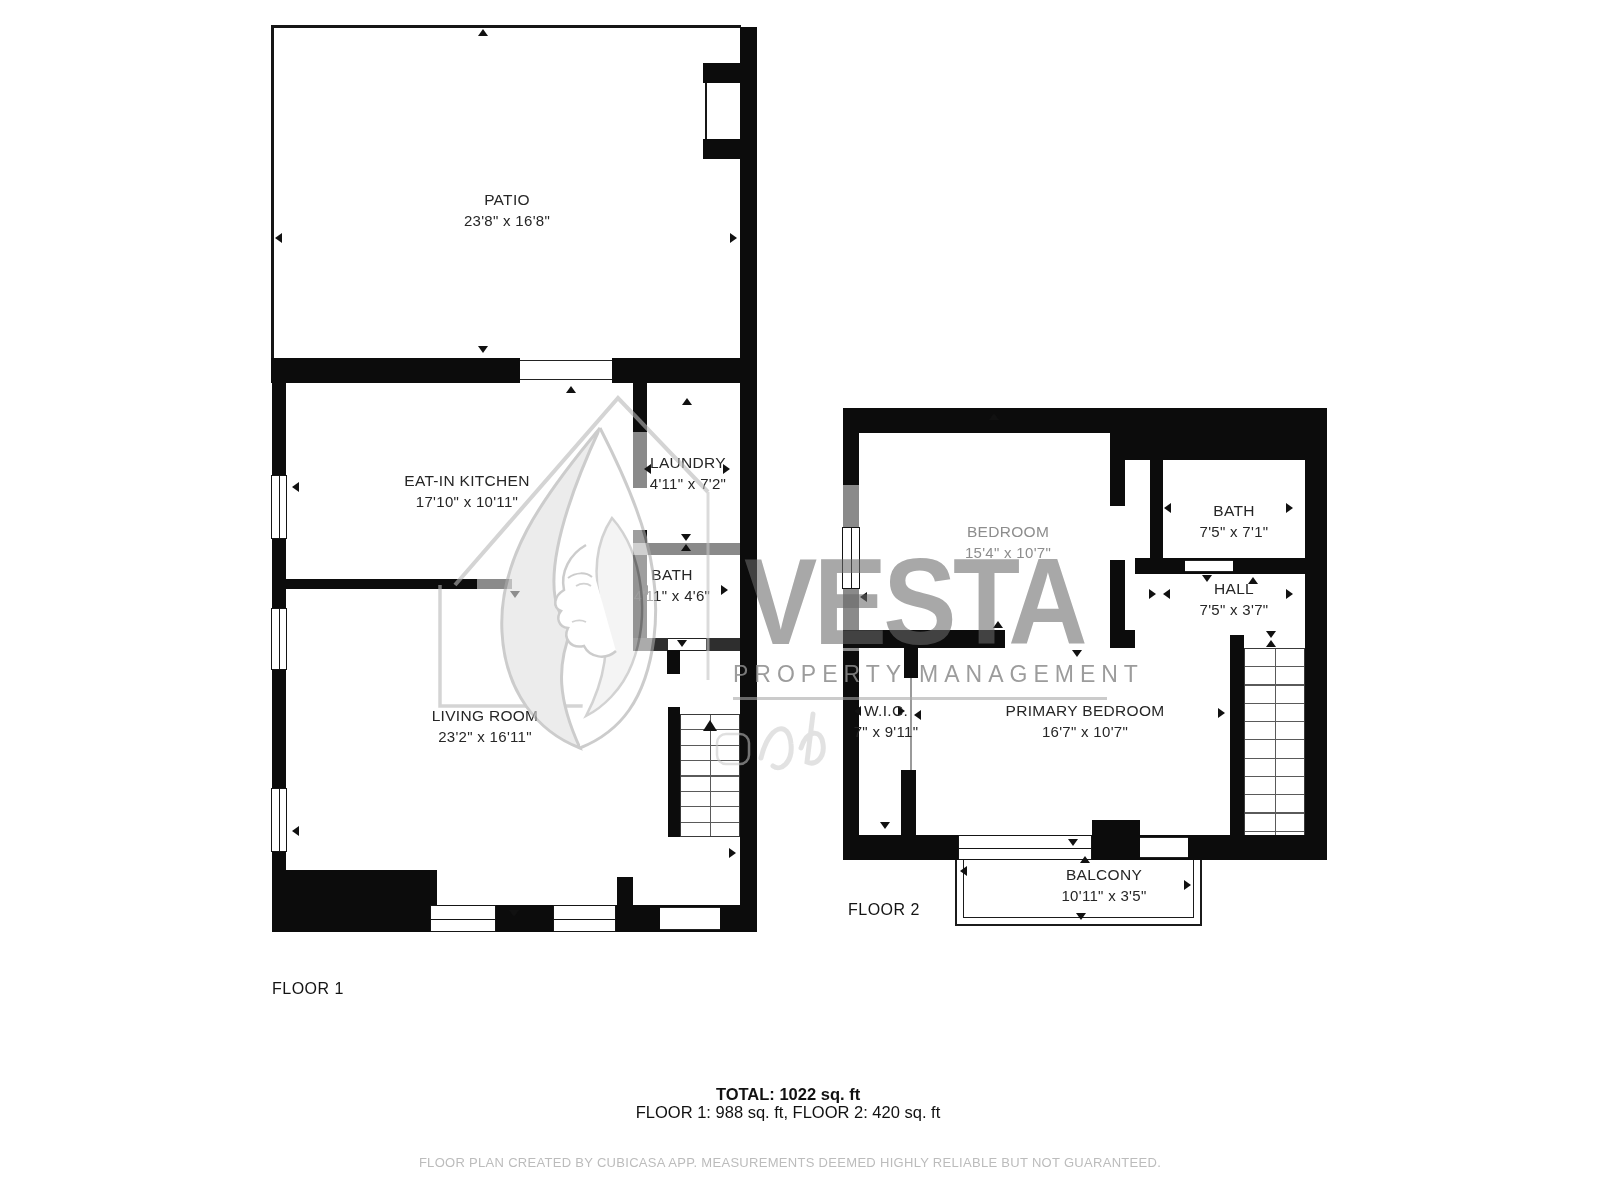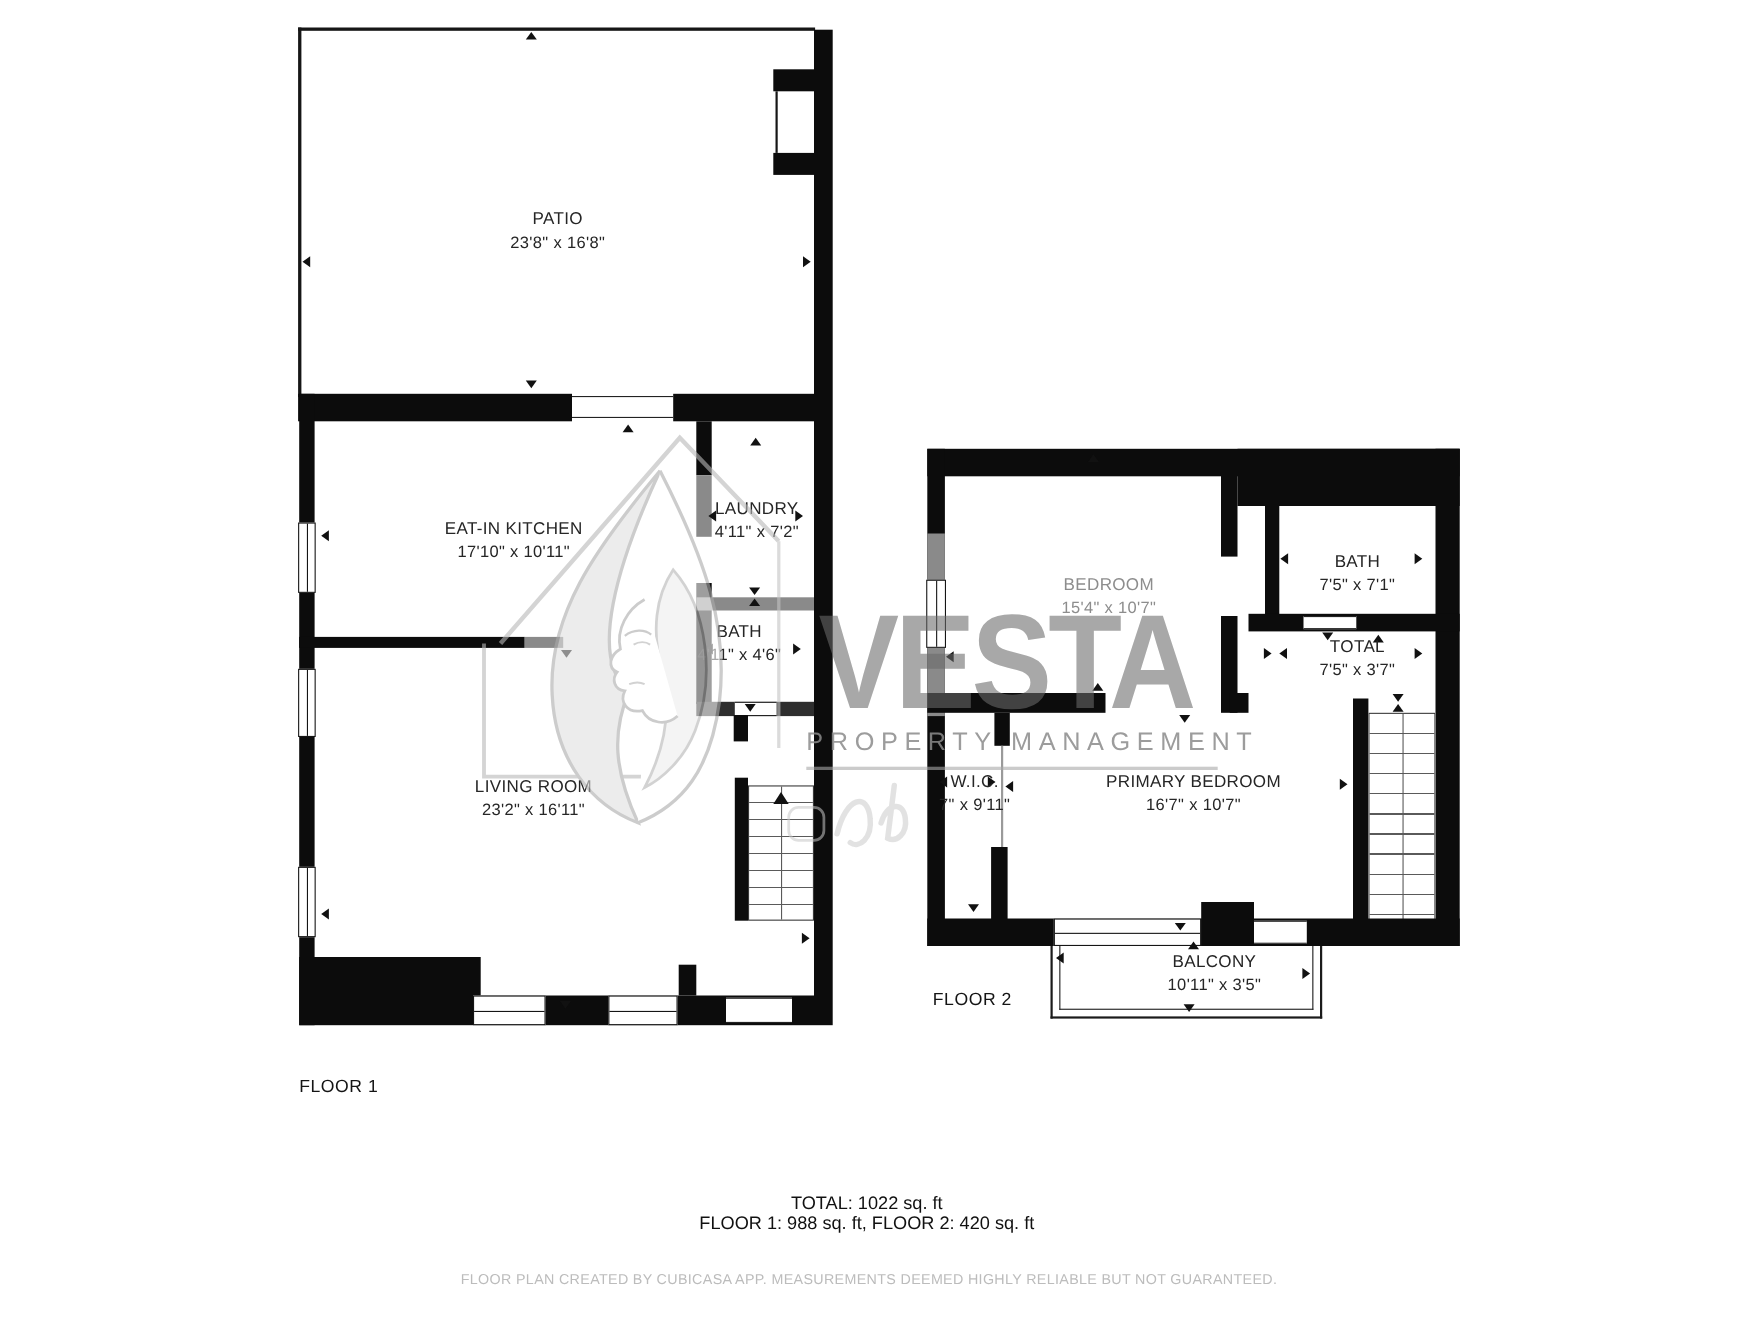--- a/index.html
+++ b/index.html
@@ -44,21 +44,21 @@
   
   #wm-brand { position:absolute; left:744px; top:541px; font-size:122px; font-weight:bold;
     letter-spacing:-4px; color:#6a6a6a; opacity:.58; line-height:1; transform:scaleX(.9); transform-origin:left top; }
   #wm-tagline { position:absolute; left:733px; top:663px; font-size:23px; letter-spacing:6px;
     color:#8b8b8b; opacity:.85; line-height:1; }
   #wm-underline { position:absolute; left:733px; top:697px; width:374px; height:2.5px; background:#a8a8a8; opacity:.6; }
   .wm-svg { position:absolute; opacity:.6; }
   
   #summary { position:absolute; left:788px; top:1086px; transform:translateX(-50%);
     text-align:center; font-size:16.5px; line-height:17.8px; color:#111; white-space:nowrap; }
-  #summary .b { font-weight:normal; }
+  #summary .b { font-weight:bold; }
   #footer { position:absolute; left:790px; top:1155px; transform:translateX(-50%);
     font-size:13px; letter-spacing:.3px; color:#bcbcbc; white-space:nowrap;text-align:center; }
 </style>
 </head>
 <body>
 
 <div id="canvas">
 
   <div>
 
@@ -214,21 +214,21 @@
 
     <div class="rl gray" style="left:1008px;top:521px">
       <div class="nm">BEDROOM</div>
       <div class="dm">15'4" x 10'7"</div>
     </div>
     <div class="rl" style="left:1234px;top:500px">
       <div class="nm">BATH</div>
       <div class="dm">7'5" x 7'1"</div>
     </div>
     <div class="rl" style="left:1234px;top:578px">
-      <div class="nm">TOTAL</div>
+      <div class="nm">HALL</div>
       <div class="dm">7'5" x 3'7"</div>
     </div>
     <div class="rl" style="left:886px;top:700px">
       <div class="nm">W.I.C.</div>
       <div class="dm">7" x 9'11"</div>
     </div>
     <div class="rl" style="left:1085px;top:700px">
       <div class="nm">PRIMARY BEDROOM</div>
       <div class="dm">16'7" x 10'7"</div>
     </div>

